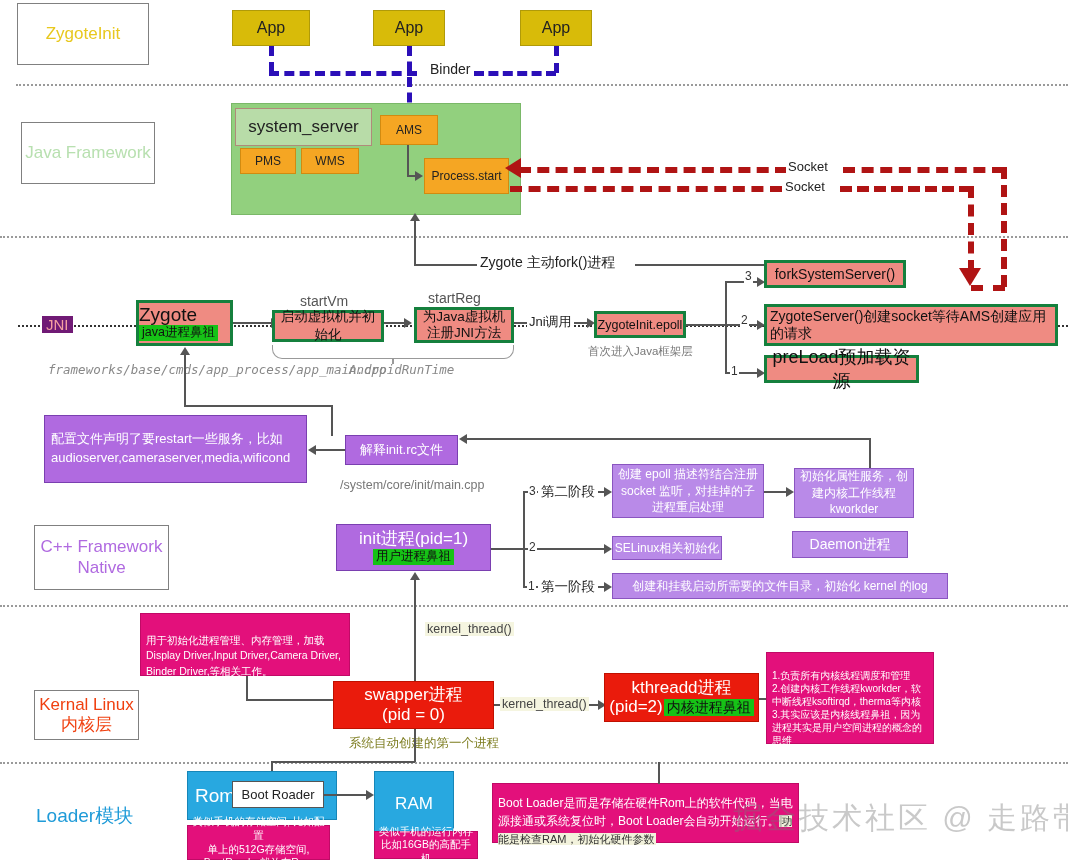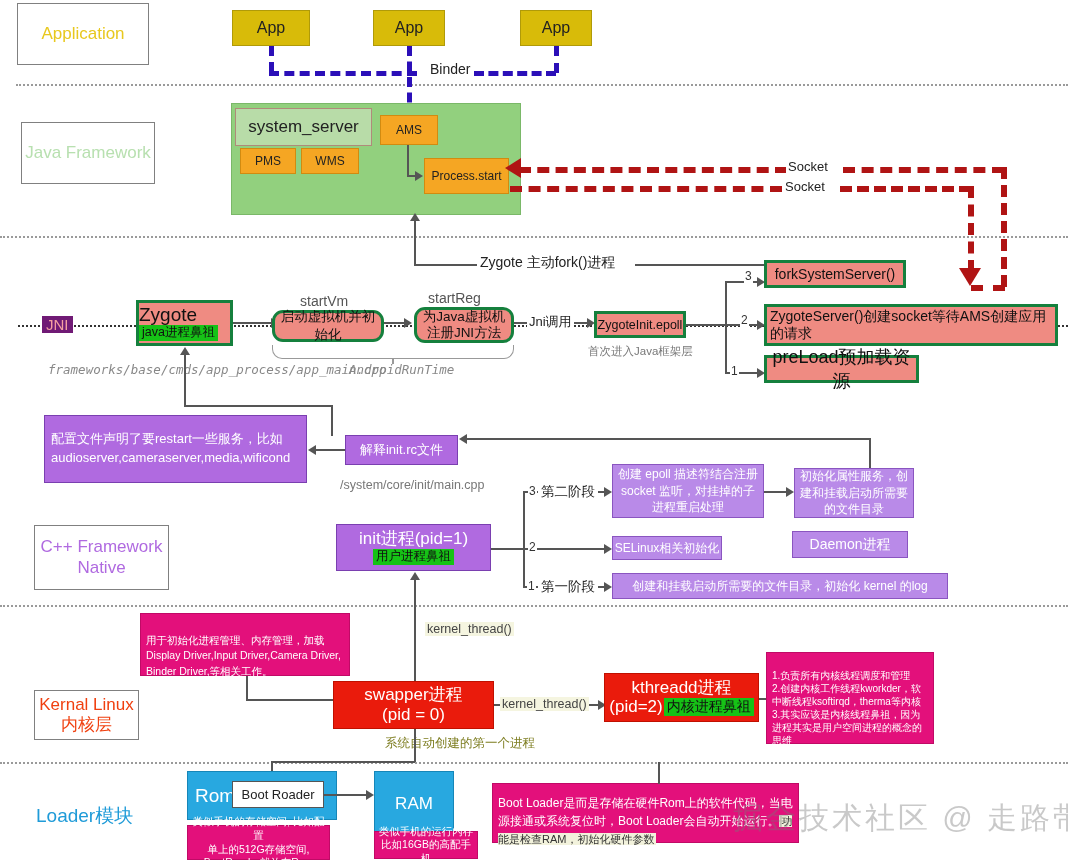--- a/index.html
+++ b/index.html
@@ -20,39 +20,39 @@
 
   .app-box{background:#d8bb09;border:1px solid #b09a08;color:#222;font-size:16px;}
   .sys-server-panel{background:#92d07e;border:1px solid #7ab868;}
   .ss-title{background:#b8dca8;border:1px solid #b08a7a;color:#222;font-size:17px;}
   .orange{background:#f5a623;border:1px solid #d18b10;color:#222;}
   .orange-sm{font-size:12px;}
 
   .red-soft{background:#ef8b82;border:3px solid #15803d;color:#111;}
   .zygote-main{font-size:19px;}
   .red-soft-sm{font-size:12.5px;}
-  .red-soft-md{font-size:13.5px;border-radius:11px;}
+  .red-soft-md{font-size:13.5px;}
   .green-tag{background:#16c216;color:#111;font-size:12.5px;padding:0 3px;display:inline-block;line-height:1.25;}
 
   .purple{background:#b06ae0;border:1px solid #7a3fb0;color:#fff;}
   .purple-lt{background:#b98ae8;border:1px solid #8a55c0;color:#fff;}
   .purple-lbl{font-size:13px;}
   .purple-sm{font-size:12px;}
 
   .red-solid{background:#ea1b0c;border:1px solid #c01000;color:#fff;}
   .magenta{background:#e3107b;border:1px solid #c00a66;color:#fff;}
   .magenta-sm{font-size:10.5px;line-height:1.45;}
   .blue{background:#28a8e0;border:1px solid #1686b8;color:#fff;}
   .white-box{background:#fff;border:1px solid #555;color:#222;font-size:13px;}
 
   .note{color:#777;font-size:12.5px;}
   .note-i{color:#888;font-size:12.5px;font-style:italic;font-family:"DejaVu Sans Mono","Liberation Mono",monospace;}
   .kthread-lbl{background:#f5f5e0;color:#444;font-size:12.5px;padding:0 2px;}
   .plain-lbl{background:#fff;color:#222;font-size:13.5px;padding:0 3px;}
-  .olive-lbl{color:#7d7d20;font-size:12.5px;margin-left:36px;}
+  .olive-lbl{color:#7d7d20;font-size:12.5px;}
   .num-lbl{color:#333;font-size:12px;}
 
   
   .divider{border-top:2px dotted #9a9a9a;height:0;}
   .jni-divider{border-top:2px dotted #333;height:0;}
 
   
   .ln{background:#555;}
   .lnv{width:1.5px;}
   .lnh{height:1.5px;}
@@ -75,21 +75,21 @@
 
 <div id="canvas">
 
   <div class="abs divider" style="left:16px;top:84px;width:1052px;"></div>
   <div class="abs divider" style="left:0px;top:236px;width:1068px;"></div>
   <div class="abs jni-divider" style="left:18px;top:325px;width:1050px;"></div>
   <div class="abs divider" style="left:0px;top:605px;width:1068px;"></div>
   <div class="abs divider" style="left:0px;top:762px;width:1068px;"></div>
 
   <div class="abs layer-box lbl-application" style="left:17px;top:3px;width:132px;height:62px;">
-    <span>Application</span>
+    <span>ZygoteInit</span>
   </div>
 
   <div class="abs layer-box lbl-javafw" style="left:21px;top:122px;width:134px;height:62px;">
     <span>Java Framework</span>
   </div>
 
   <div class="abs layer-box lbl-cppfw" style="left:34px;top:525px;width:135px;height:65px;white-space:pre-line;">
     <span>C++ Framework
 Native</span>
   </div>
@@ -316,21 +316,21 @@
   </div>
 
   <div class="abs box purple-lt purple-sm" style="left:612px;top:464px;width:152px;height:54px;line-height:1.4;padding:2px 4px;">
     <span>创建 epoll 描述符结合注册socket 监听，对挂掉的子进程重启处理</span>
   </div>
 
   <div class="abs ln lnh" style="left:764px;top:491px;width:25px;"></div>
   <div class="abs arrow ar-right" style="left:786px;top:487px;"></div>
 
   <div class="abs box purple-lt purple-sm" style="left:794px;top:468px;width:120px;height:50px;line-height:1.4;padding:2px 4px;">
-    <span>初始化属性服务，创建和挂载启动所需要的文件目录</span>
+    <span>初始化属性服务，创建内核工作线程kworkder</span>
   </div>
 
   <div class="abs box purple-lt purple-sm" style="left:612px;top:536px;width:110px;height:24px;">
     <span>SELinux相关初始化</span>
   </div>
 
   <div class="abs box purple-lt" style="left:792px;top:531px;width:116px;height:27px;font-size:14px;">
     <span>Daemon进程</span>
   </div>
 
@@ -363,21 +363,21 @@
   </div>
 
   <div class="abs ln lnh" style="left:494px;top:704px;width:108px;"></div>
   <div class="abs arrow ar-right" style="left:598px;top:700px;"></div>
   <div class="abs kthread-lbl" style="left:500px;top:697px;">
     <span>kernel_thread()</span>
   </div>
 
   <div class="abs red-solid" style="left:604px;top:673px;width:155px;height:49px;display:flex;flex-direction:column;align-items:center;justify-content:center;font-size:17px;line-height:1.1;">
     <span>kthreadd进程</span>
-    <span style="display:flex;align-items:center;gap:1px;">
+    <span style="display:flex;align-items:flex-end;gap:1px;">
       <span>(pid=2)</span>
       <span class="green-tag" style="font-size:14px;">内核进程鼻祖</span>
     </span>
   </div>
 
   <div class="abs ln lnh" style="left:759px;top:698px;width:18px;"></div>
 
   <div class="abs magenta" style="left:766px;top:652px;width:168px;height:92px;padding:3px 5px;font-size:10px;line-height:1.3;white-space:pre-line;">
     <span>1.负责所有内核线程调度和管理
 2.创建内核工作线程kworkder，软中断线程ksoftirqd，therma等内核

